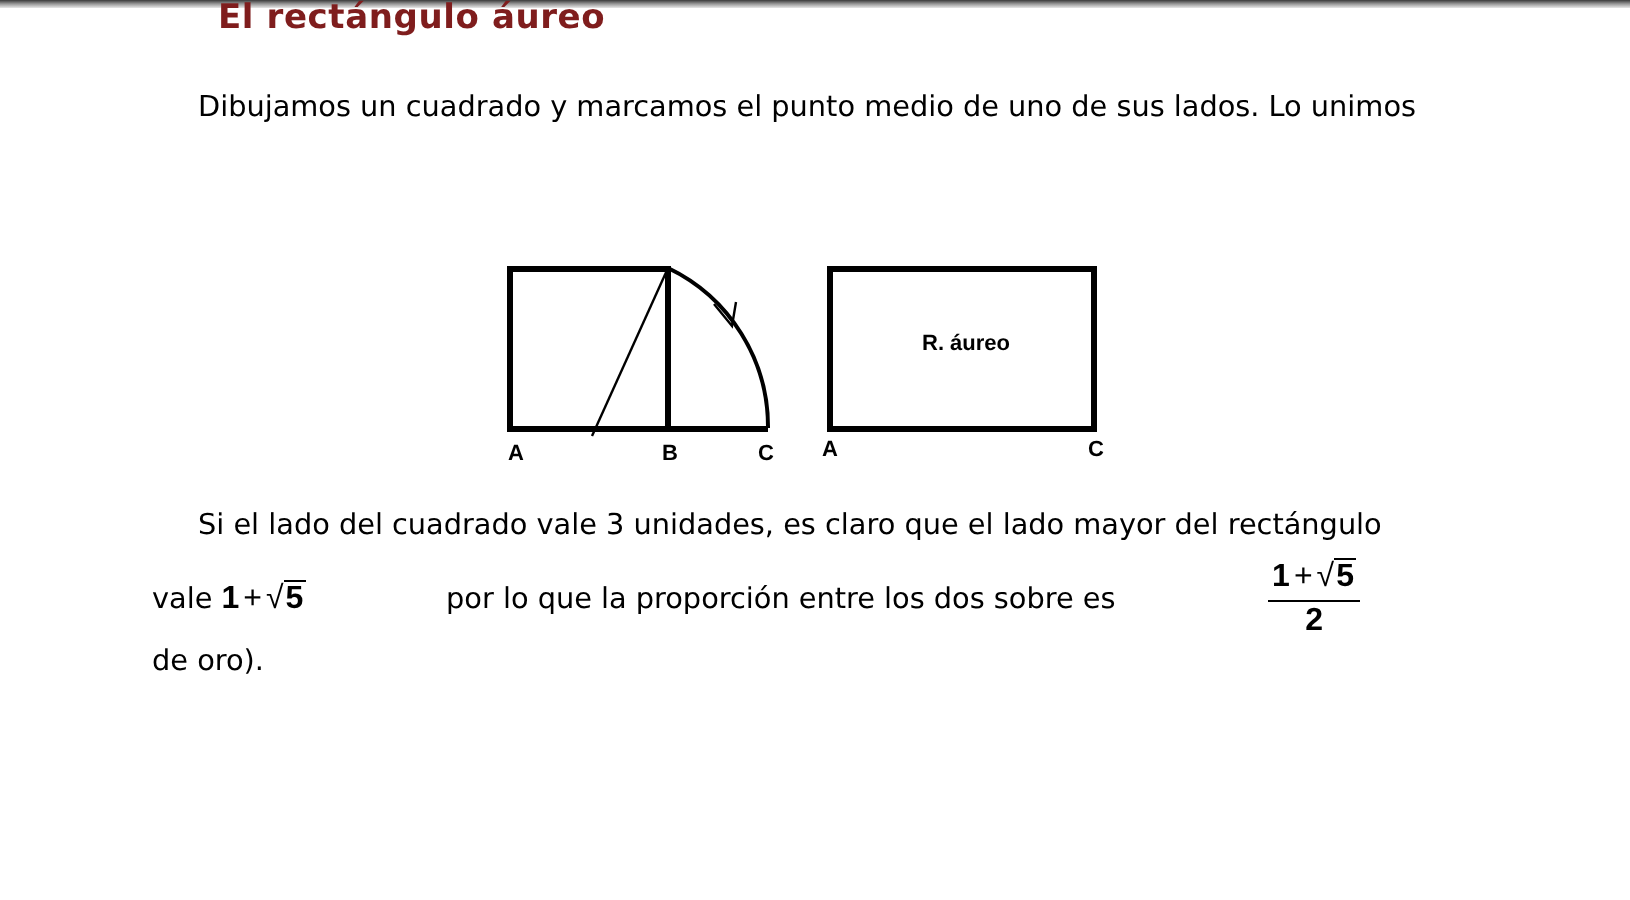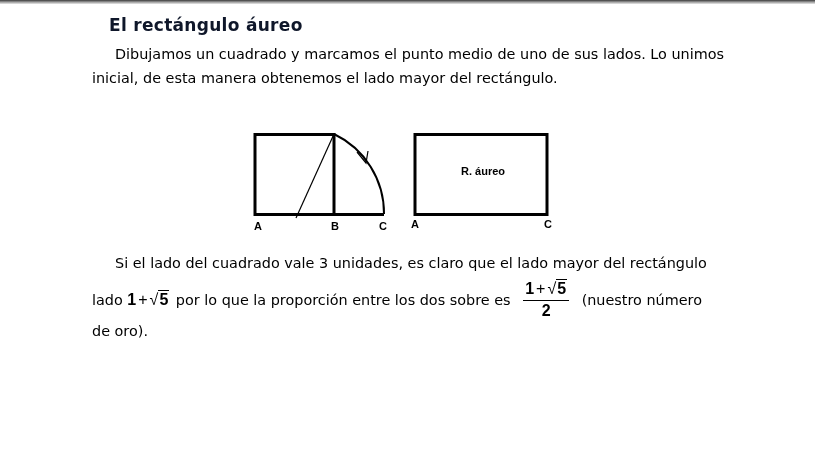--- a/index.html
+++ b/index.html
@@ -8,25 +8,25 @@
     background: #ffffff; position: relative;
     font-family: "DejaVu Sans", sans-serif;
     color: #000;
   }
   .topbar {
     position: absolute; left: 0; top: 0; width: 815px; height: 4px;
     background: linear-gradient(#3a3a3a, #9a9a9a 50%, #e8e8e8);
   }
   .title {
     position: absolute; left: 109px; top: -1px;
-    font-size: 17px; font-weight: bold; color: #0f172a;
-    letter-spacing: 0.3px; white-space: nowrap; margin-top: 16px;
+    font-size: 17px; font-weight: bold; color: #7f1d1d;
+    letter-spacing: 0.3px; white-space: nowrap;
   }
   .para {
-    position: absolute; left: 92px; width: 610px;
+    position: absolute; left: 76px; width: 610px;
     font-size: 14.4px; line-height: 24px;
   }
   .line { white-space: nowrap; display: block; height: 24px; }
   .justify { text-align: justify; text-align-last: justify; }
   .indent { padding-left: 23px; }
   .math { font-family: "Liberation Sans", sans-serif; font-size: 16px; }
   .radicand { border-top: 1.3px solid #000; padding: 0 1px; font-weight: bold; }
   .frac {
     display: inline-block; vertical-align: middle; text-align: center;
     font-family: "Liberation Sans", sans-serif; font-size: 16px; margin: 0 6px;
@@ -38,21 +38,20 @@
 </style>
 </head>
 <body>
 
 <div class="topbar"></div>
 
 <div class="title">El rectángulo áureo</div>
 
 <div class="para" style="top:42px;">
   <span class="line justify indent">Dibujamos un cuadrado y marcamos el punto medio de uno de sus lados. Lo unimos</span>
-  <span class="line">inicial, de esta manera obtenemos el lado mayor del rectángulo.</span>
 </div>
 
 <svg class="diagram" width="815" height="450">
   <g>
     <rect x="255" y="134.5" width="79" height="80" fill="none" stroke="#000" stroke-width="3"></rect>
     <line x1="334" y1="214.5" x2="384" y2="214.5" stroke="#000" stroke-width="3"></line>
     <line x1="296" y1="218" x2="334" y2="134" stroke="#000" stroke-width="1.2"></line>
     <path d="M334 134 A 88 88 0 0 1 384 214" fill="none" stroke="#000" stroke-width="2"></path>
     <path d="M357 152 L366 163 L368 151" fill="none" stroke="#000" stroke-width="1.2"></path>
   </g>
@@ -67,28 +66,27 @@
   <text class="lbl" x="411" y="228">A</text>
   <text class="lbl" x="544" y="228">C</text>
 </svg>
 
 <div class="para" style="top:251px; line-height:24px;">
   <span class="line justify indent">Si el lado del cuadrado vale 3 unidades, es claro que el lado mayor del rectángulo</span>
 </div>
 
 <div class="para" style="top:282px; display:flex; align-items:center; justify-content:space-between; height:36px;">
   <span style="white-space:nowrap;">
-    <span>lado</span>
+    <span>vale</span>
     <span class="math">
       <b>1</b><span style="margin:0 2px;">+</span><span>√</span><span class="radicand">5</span>
     </span>
   </span>
   <span style="white-space:nowrap;">por lo que la proporción entre los dos sobre es</span>
   <span class="frac">
     <span class="num"><b>1</b><span style="margin:0 2px;">+</span><span>√</span><span class="radicand">5</span></span>
     <span class="den">2</span>
   </span>
-  <span style="white-space:nowrap;">(nuestro número</span>
 </div>
 
 <div class="para" style="top:319px;">
   <span class="line">de oro).</span>
 </div>
 
 </body></html>

